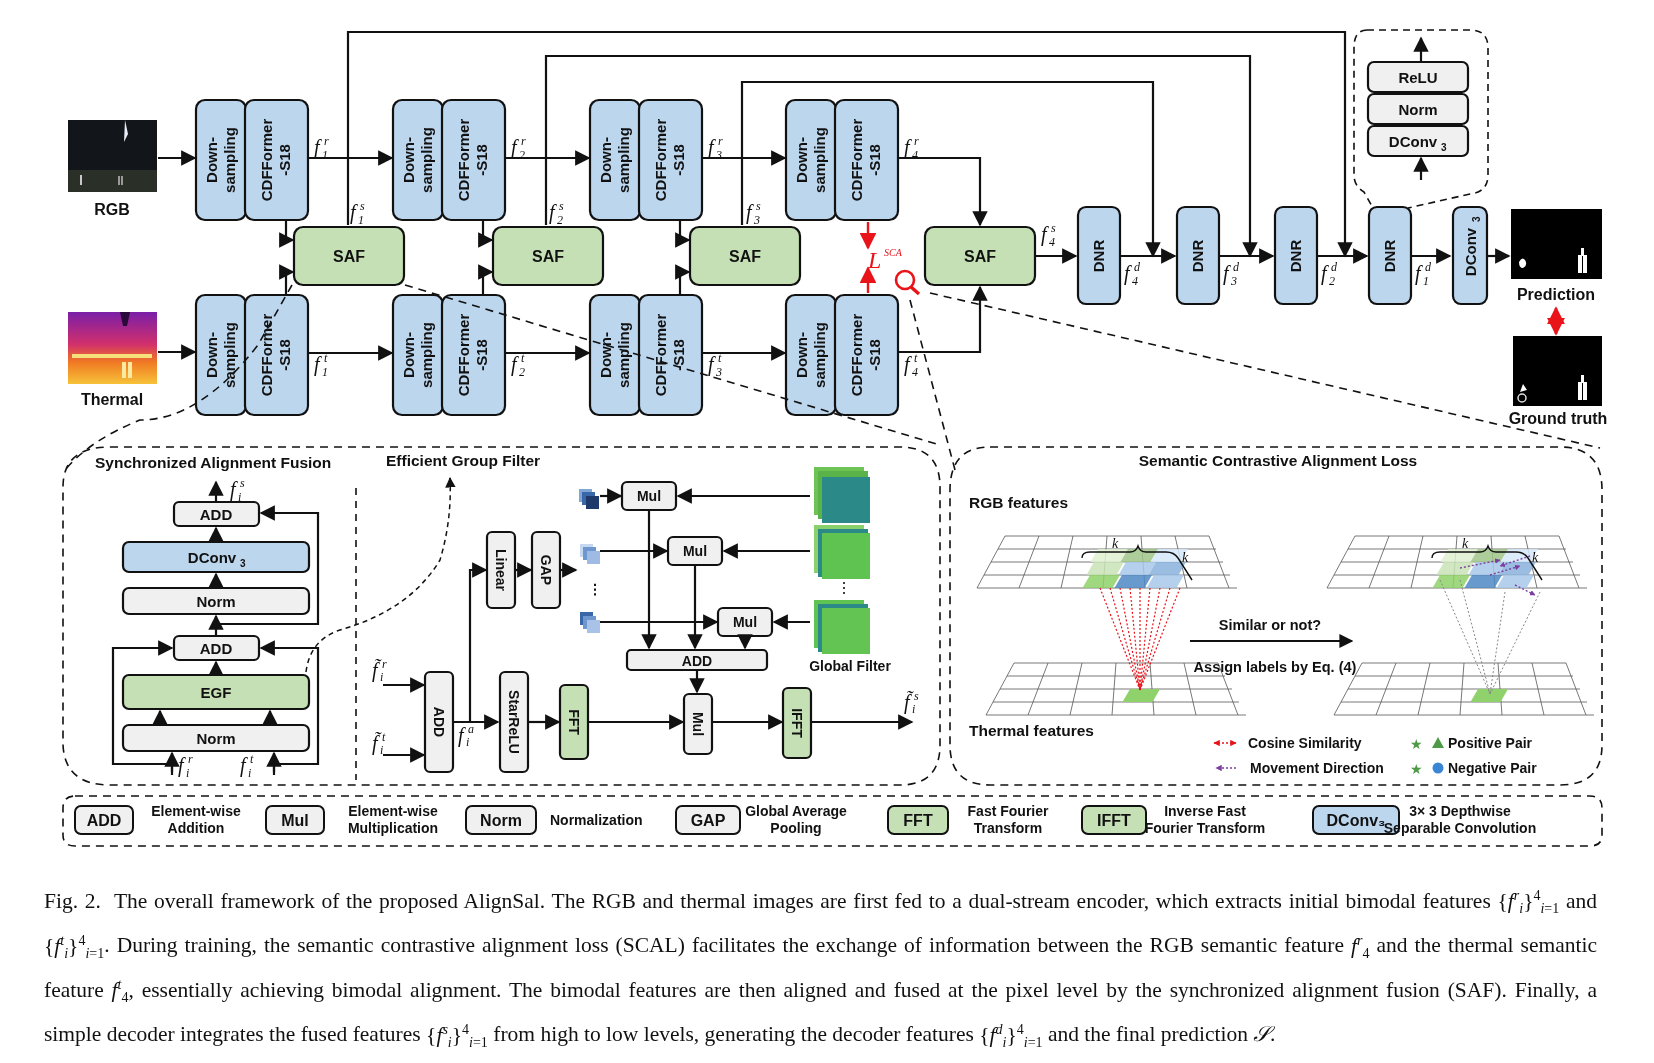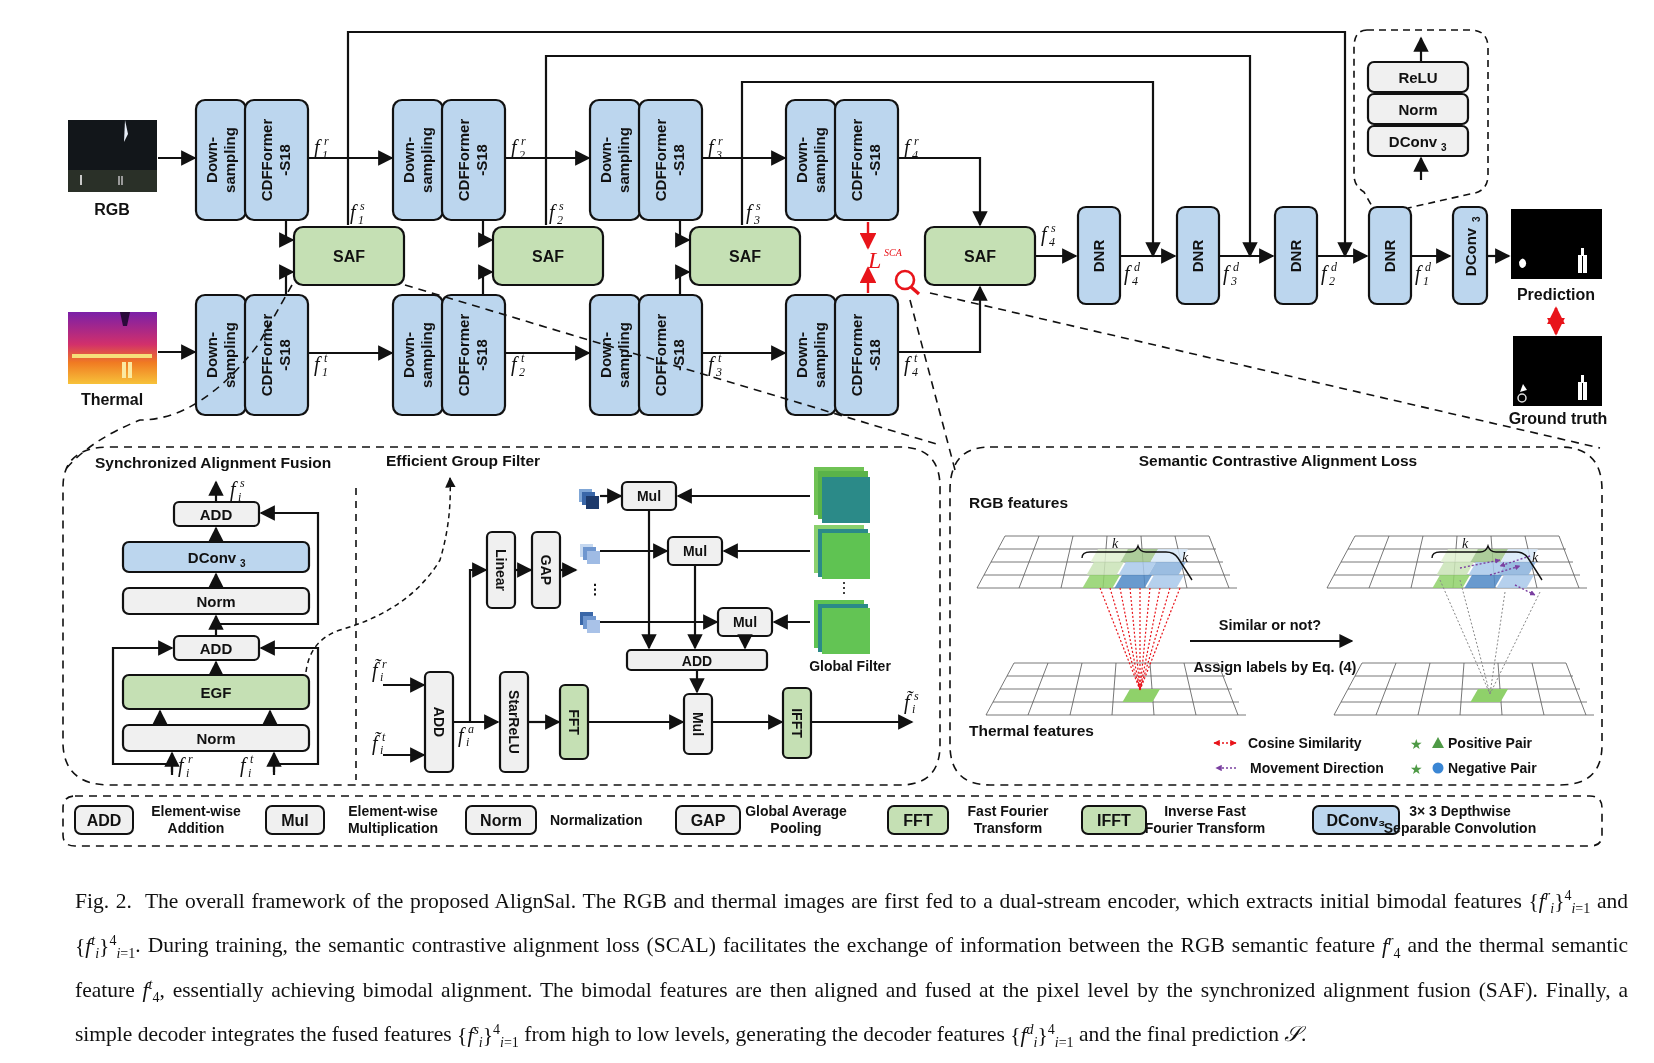--- a/index.html
+++ b/index.html
@@ -1,20 +1,20 @@
 <!DOCTYPE html>
 <html><head>
 <meta charset="utf-8">
 <style>
   html,body{margin:0;padding:0;background:#fff;}
   body{width:1654px;height:1063px;position:relative;overflow:hidden;font-family:"Liberation Sans",sans-serif;}
   #diagram{position:absolute;left:0;top:0;}
   .lbl{font-family:"Liberation Sans",sans-serif;font-weight:bold;fill:#111;}
   .math{font-family:"Liberation Serif",serif;font-style:italic;fill:#111;}
-  .caption{position:absolute;left:75px;top:880px;width:1553px;font-family:"Liberation Serif",serif;font-size:21.5px;line-height:31px;color:#111;text-align:justify;}
+  .caption{position:absolute;left:44px;top:880px;width:1553px;font-family:"Liberation Serif",serif;font-size:21.5px;line-height:31px;color:#111;text-align:justify;}
   .caption i{font-family:"Liberation Serif",serif;}
   .caption sup,.caption sub{font-size:14px;}
 </style>
 </head>
 <body>
 
 <svg id="diagram" width="1654" height="870" viewBox="0 0 1654 870" xmlns="http://www.w3.org/2000/svg">
   <defs>
     <marker id="ah" viewBox="0 0 10 10" refX="9" refY="5" markerWidth="7" markerHeight="7" orient="auto-start-reverse">
         <path d="M0,0 L10,5 L0,10 z" fill="#111"></path>

